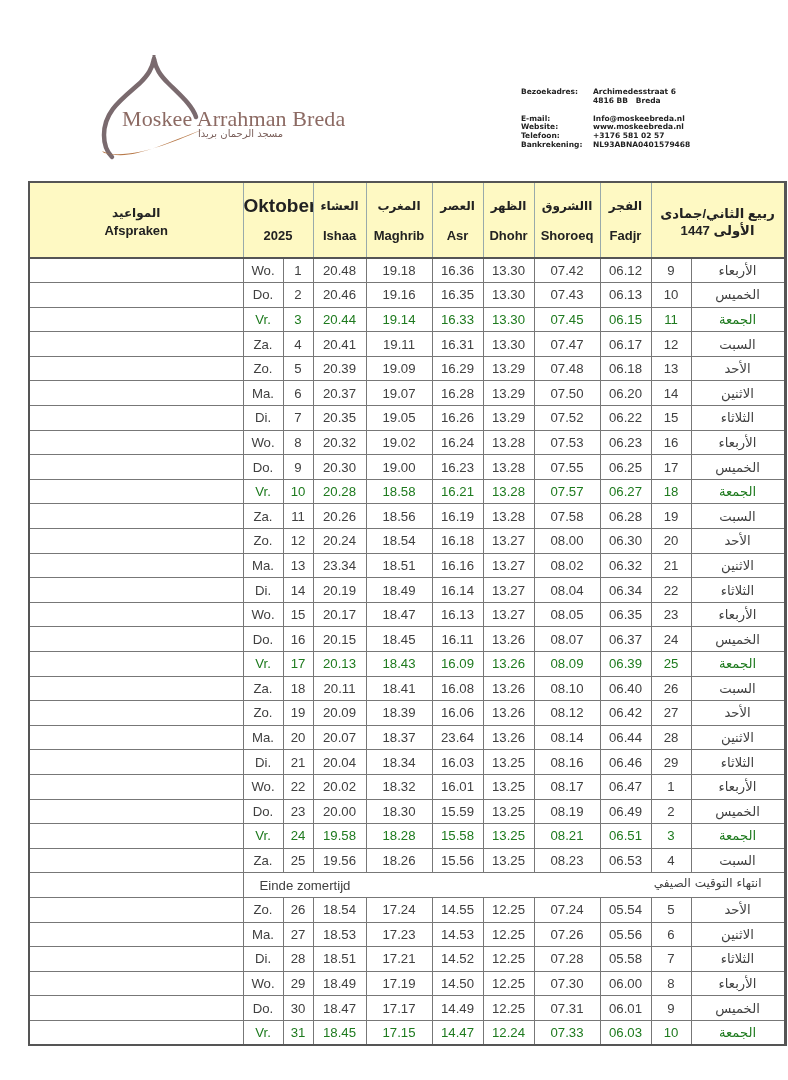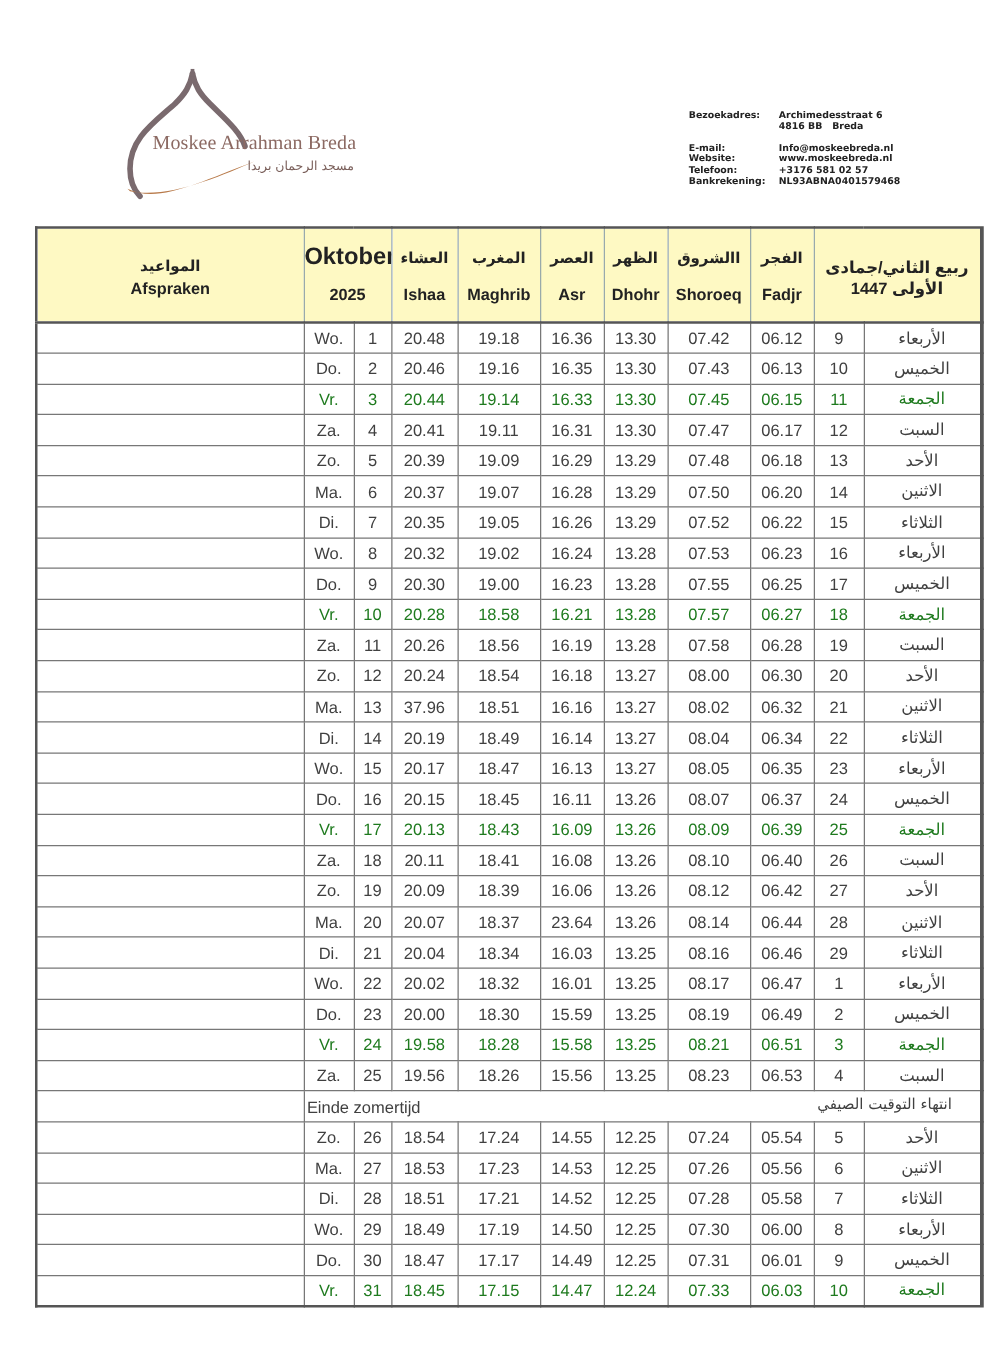--- a/index.html
+++ b/index.html
@@ -1,40 +1,40 @@
 <!DOCTYPE html>
 <html><head>
 <meta charset="utf-8">
 <style>
   * { box-sizing: border-box; margin: 0; padding: 0; }
   body { width: 788px; height: 1080px; background: #ffffff; position: relative; font-family: "Liberation Sans", "DejaVu Sans", sans-serif; color: #333; overflow: hidden; }
   .logo { position: absolute; left: 96px; top: 55px; width: 200px; height: 110px; }
   .logo svg { position: absolute; left: 0; top: 0; }
-  .logo-title { position: absolute; left: 26px; top: 51px; font-family: "Liberation Serif", "DejaVu Serif", serif; font-size: 16px; color: #8c6a63; white-space: nowrap; letter-spacing: 0.1px; }
+  .logo-title { position: absolute; left: 26px; top: 51px; font-family: "Liberation Serif", "DejaVu Serif", serif; font-size: 22px; color: #8c6a63; white-space: nowrap; letter-spacing: 0.1px; }
   .logo-arabic { position: absolute; left: 102px; top: 73px; font-family: "DejaVu Sans", sans-serif; font-size: 10px; color: #7a5f5a; white-space: nowrap; direction: rtl; }
 
   .contact { position: absolute; left: 521px; top: 88px; font-family: "DejaVu Sans", sans-serif; font-size: 7.5px; font-weight: bold; color: #222; line-height: 8.8px; }
   .contact .row { display: flex; }
-  .contact .lbl { width: 72px; margin-left: 30px; }
+  .contact .lbl { width: 72px; }
   .contact .gap { height: 9px; }
 
   table.prayer { position: absolute; left: 28px; top: 181px; width: 756px; border-collapse: collapse; table-layout: fixed; border: 2px solid #555; border-right-width: 3px; }
   table.prayer td, table.prayer th { border: 1px solid #777; text-align: center; vertical-align: middle; font-size: 13.2px; font-family: "Liberation Sans", "DejaVu Sans", sans-serif; color: #404040; height: 24.6px; padding: 0; white-space: nowrap; overflow: hidden; }
   table.prayer thead th { background: #fef9c3; font-weight: bold; color: #222; height: 75px; border-color: #9aa; border-left: 1px solid #9aa; }
   table.prayer thead th .top { display: block; height: 37px; line-height: 46px; font-size: 19px; }
   table.prayer thead th .bot { display: block; height: 37px; line-height: 32px; font-size: 13px; }
   table.prayer thead th .ar { font-family: "DejaVu Sans", sans-serif; font-size: 12px; font-weight: bold; }
   th.hijri-head { font-family: "DejaVu Sans", sans-serif; font-size: 13px; line-height: 17px; direction: rtl; padding-top: 4px !important; }
   th.afs-head .top { line-height: 60px !important; }
   th.afs-head .bot { line-height: 22px !important; }
   td.afs { border-left: none; }
   td.ar-day { font-family: "DejaVu Sans", sans-serif; font-size: 12px; direction: rtl; color: #444; border-right: none; }
   tr.friday td { color: #1e7a1e; font-weight: normal; }
   tr.friday td.afs { font-weight: normal; }
-  tr.note td.note-cell { text-align: left; padding-left: 2px; position: relative; font-size: 13.2px; }
+  tr.note td.note-cell { text-align: left; padding-left: 16px; position: relative; font-size: 13.2px; }
   tr.note td.note-cell .ar-note { position: absolute; right: 22px; top: 3px; font-family: "DejaVu Sans", sans-serif; font-size: 12px; direction: rtl; }
   thead tr { border-bottom: 2px solid #555; }
 </style>
 </head>
 <body>
 
 <div class="logo">
   <svg width="200" height="110" viewBox="0 0 200 110">
 
     <path d="M58 4 C56 14 52 20 44 28 C26 44 8 56 8 80 C8 92 12 98 16 102" fill="none" stroke="#7a6a6e" stroke-width="4.5" stroke-linecap="round"></path>
@@ -283,21 +283,21 @@
         <td>13.27</td>
         <td>08.00</td>
         <td>06.30</td>
         <td>20</td>
         <td class="ar-day">الأحد</td>
       </tr>
       <tr>
         <td class="afs"></td>
         <td>Ma.</td>
         <td>13</td>
-        <td>37.96</td>
+        <td>23.34</td>
         <td>18.51</td>
         <td>16.16</td>
         <td>13.27</td>
         <td>08.02</td>
         <td>06.32</td>
         <td>21</td>
         <td class="ar-day">الاثنين</td>
       </tr>
       <tr>
         <td class="afs"></td>

